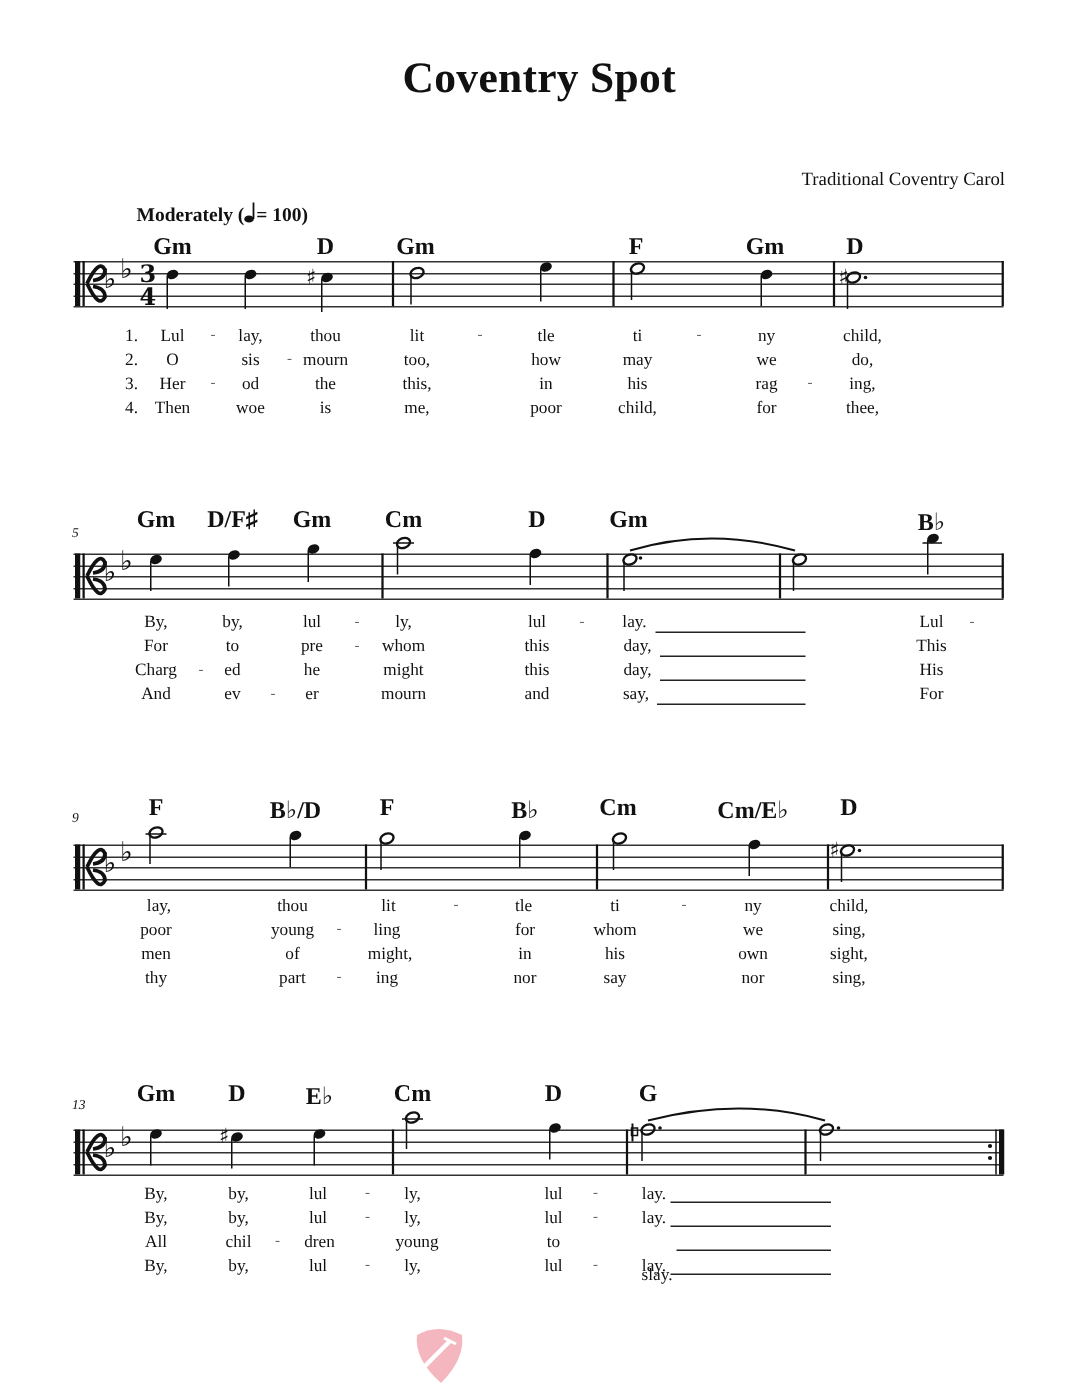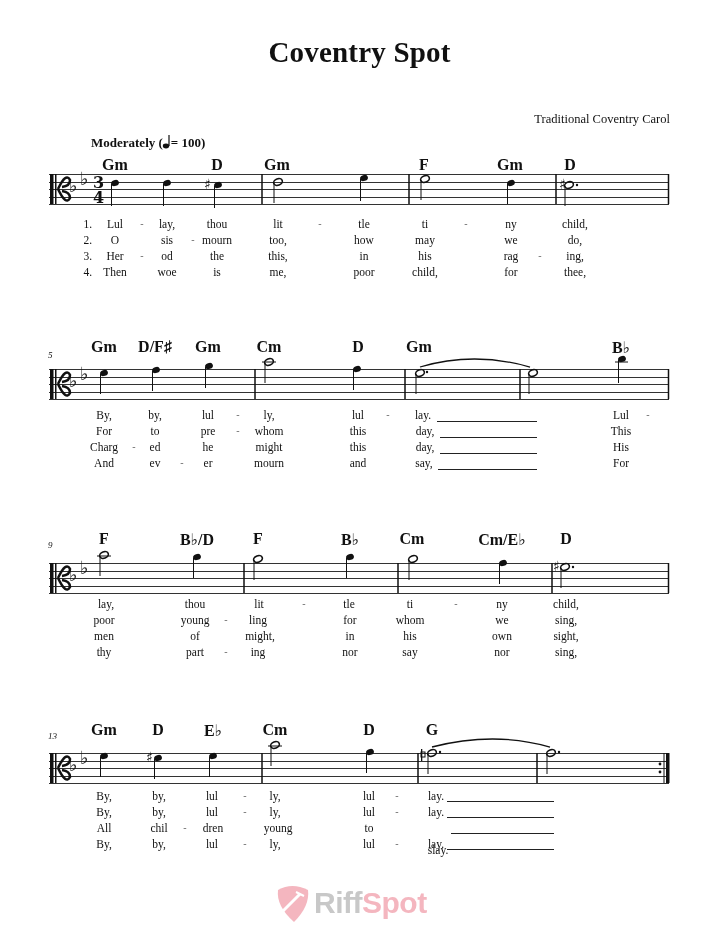--- a/index.html
+++ b/index.html
@@ -422,16 +422,13 @@
   <div class="lyric" style="left:436px;top:838px">lay.</div>
   <div class="ext" style="left:447px;width:107px;top:849px"></div>
 </div>
 
 <div class="logo">
   <svg width="40" height="40" style="left:2px;top:0">
     <path d="M6 6 Q20 -2 36 6 Q38 22 22 38 Q4 22 6 6 Z" fill="#f4b6bf"></path>
     <path d="M10 28 L28 10" stroke="#fff" stroke-width="3"></path>
     <path d="M24 8 L32 12" stroke="#fff" stroke-width="2"></path>
   </svg>
-  <div class="logo-text">
-    <span style="color:#c8c8c8">Riff</span><span style="color:#f4b6bf">Spot</span>
-  </div>
 </div>
 
 </body></html>

